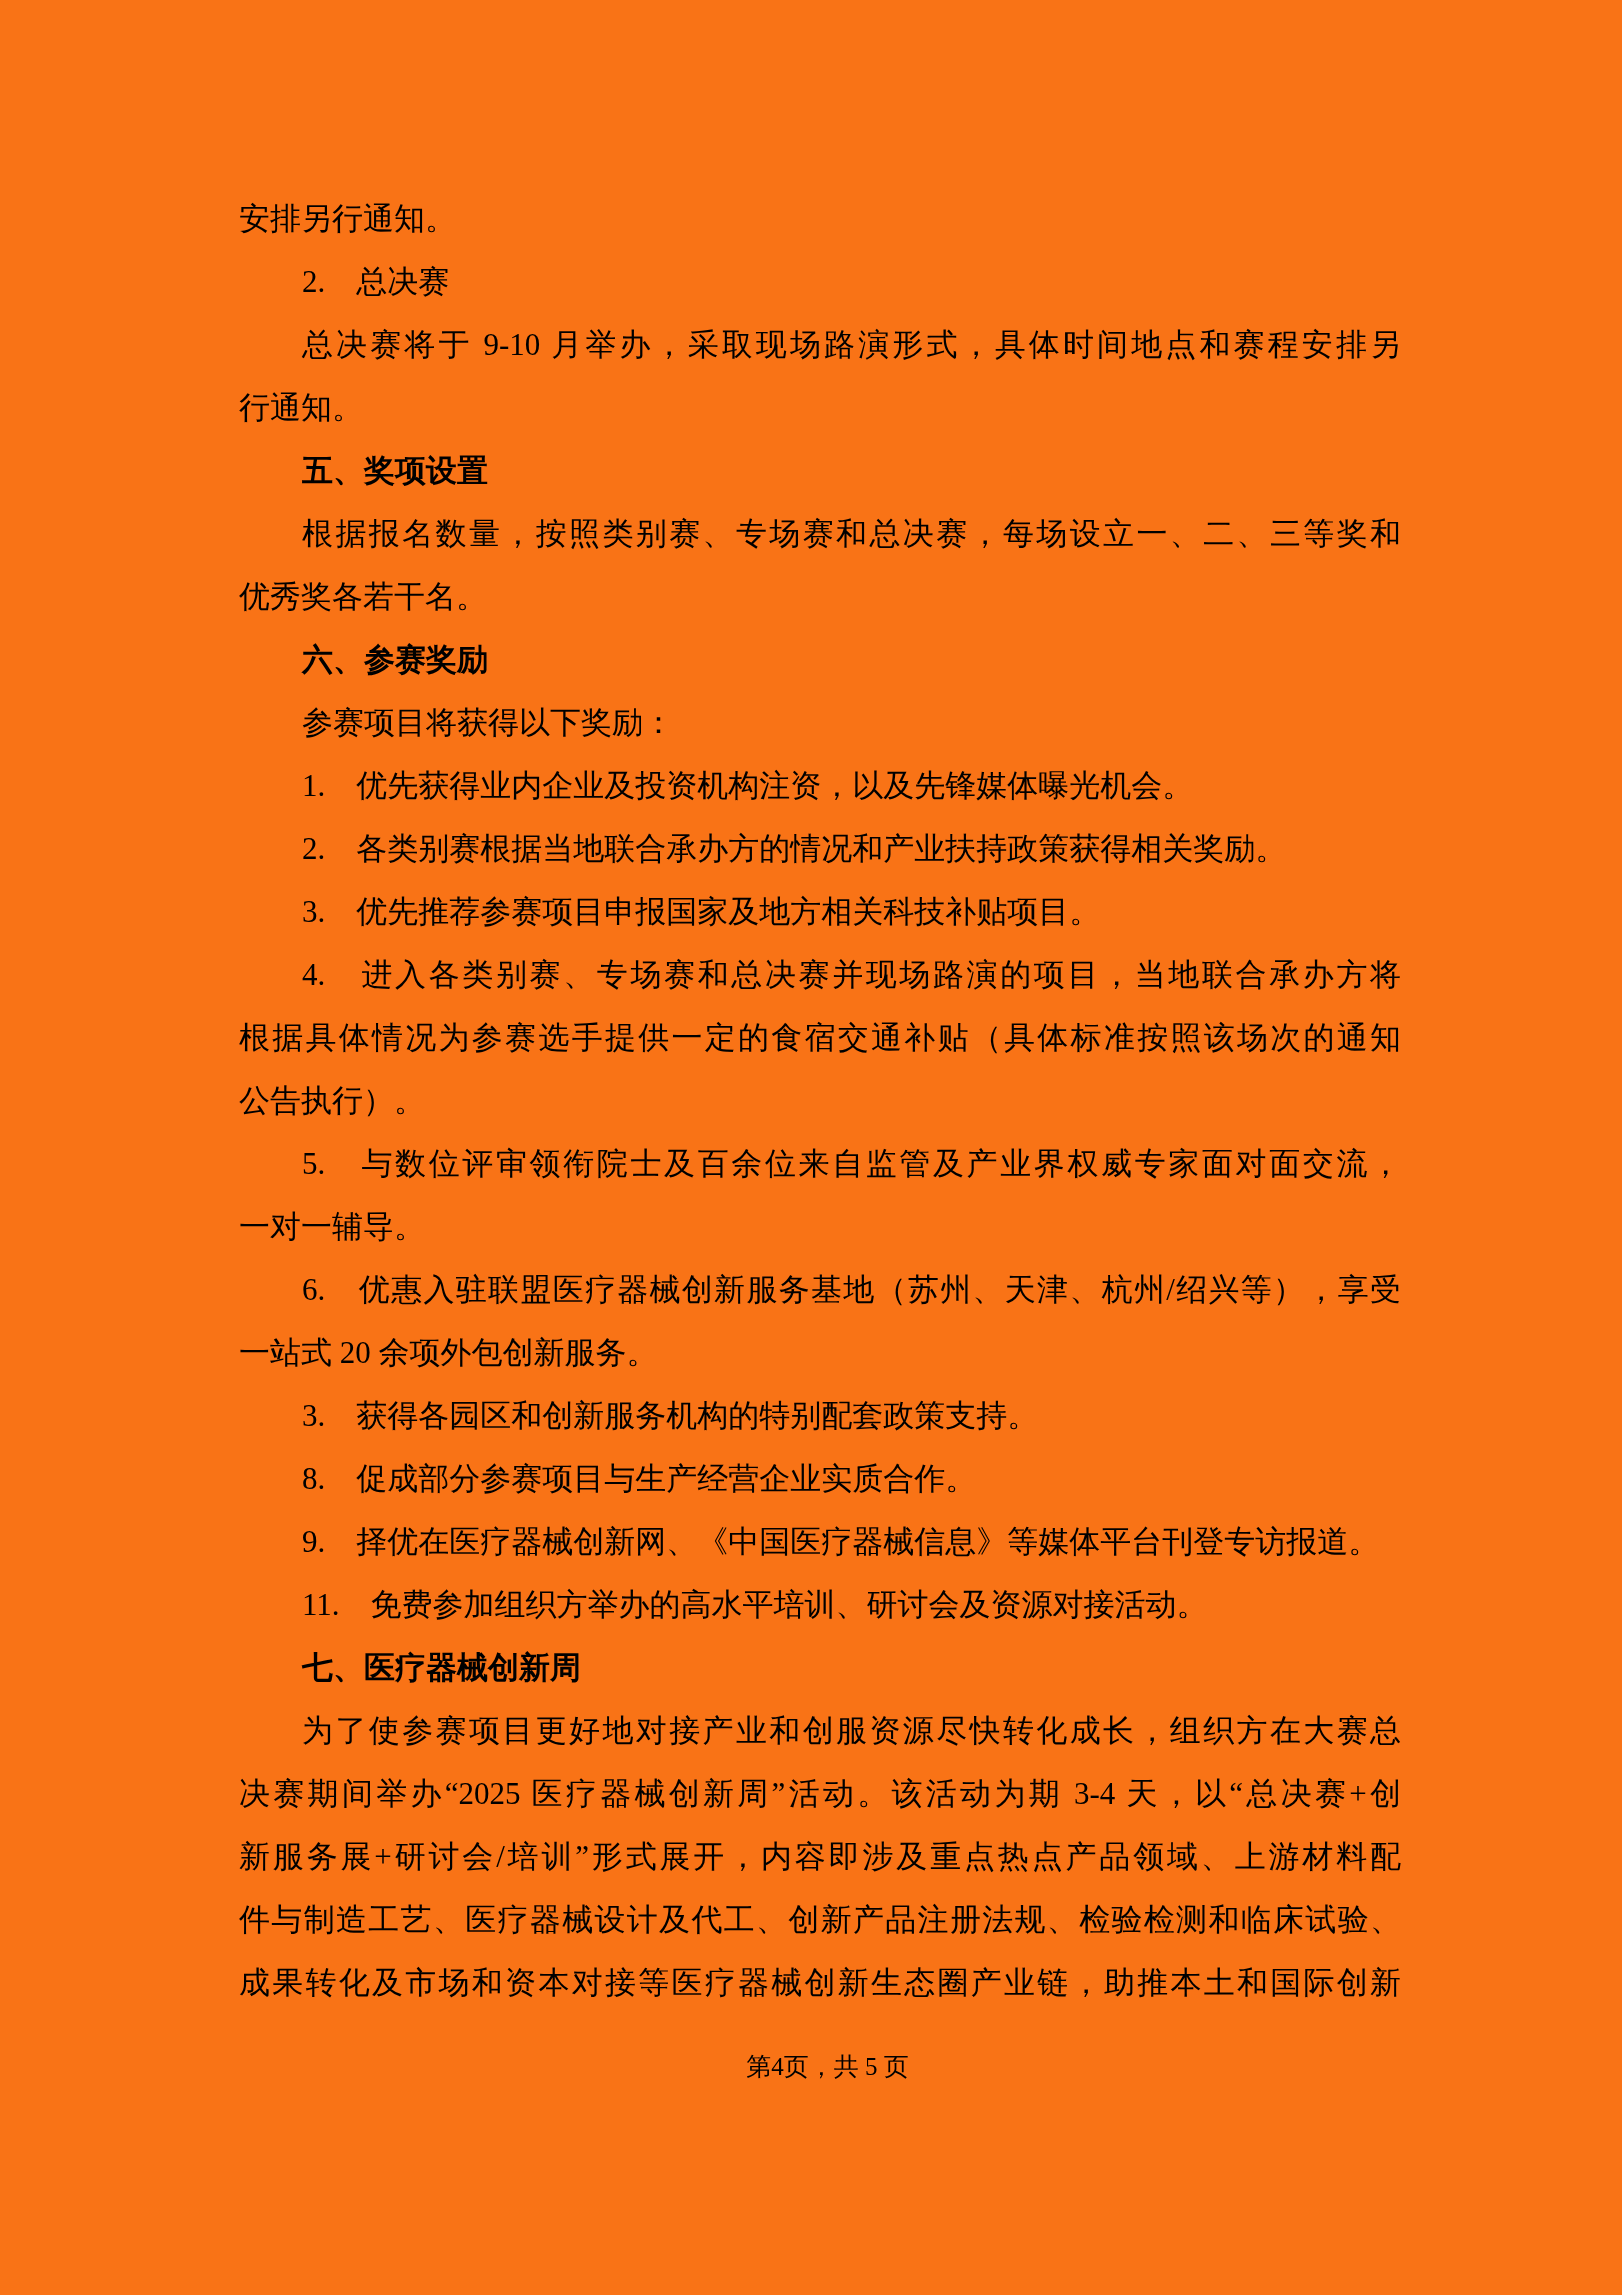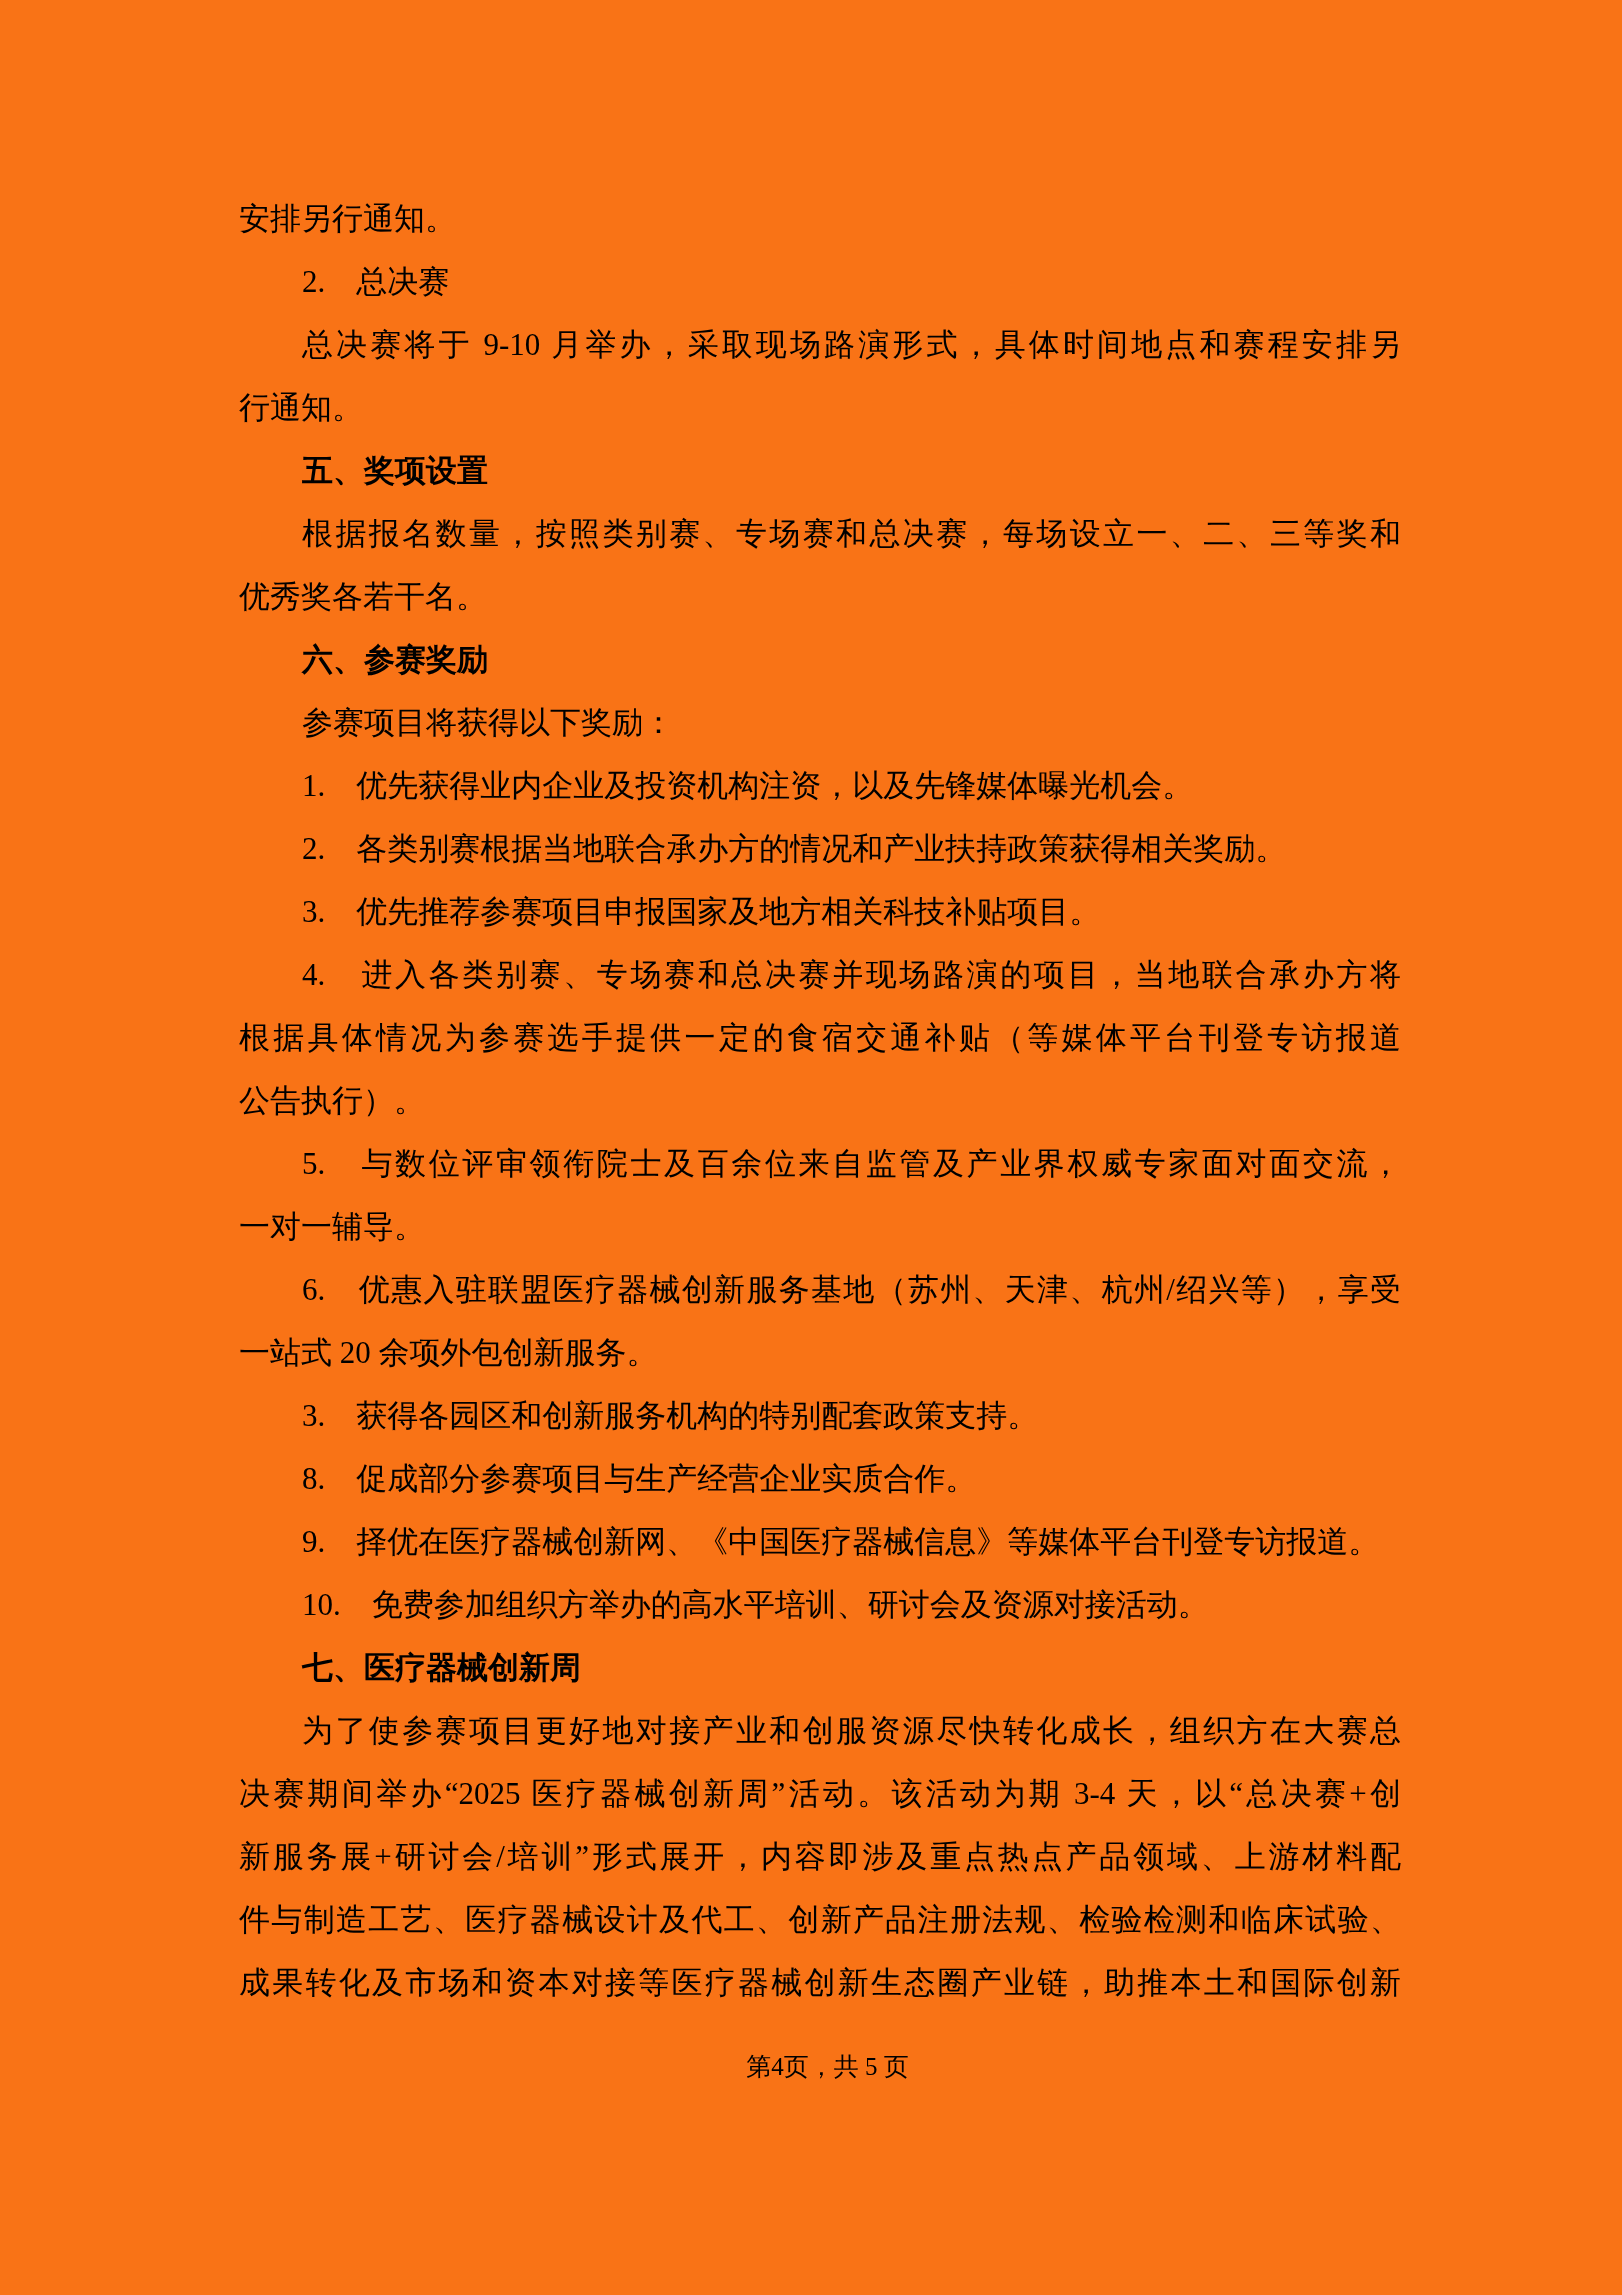--- a/index.html
+++ b/index.html
@@ -63,30 +63,30 @@
       <div class="line">行通知。</div>
       <div class="line heading ind">五、奖项设置</div>
       <div class="line ind just">根据报名数量，按照类别赛、专场赛和总决赛，每场设立一、二、三等奖和</div>
       <div class="line">优秀奖各若干名。</div>
       <div class="line heading ind">六、参赛奖励</div>
       <div class="line ind">参赛项目将获得以下奖励：</div>
       <div class="line ind">1.　优先获得业内企业及投资机构注资，以及先锋媒体曝光机会。</div>
       <div class="line ind">2.　各类别赛根据当地联合承办方的情况和产业扶持政策获得相关奖励。</div>
       <div class="line ind">3.　优先推荐参赛项目申报国家及地方相关科技补贴项目。</div>
       <div class="line ind just">4.　进入各类别赛、专场赛和总决赛并现场路演的项目，当地联合承办方将</div>
-      <div class="line just">根据具体情况为参赛选手提供一定的食宿交通补贴（等媒体平台刊登专访报道</div>
+      <div class="line just">根据具体情况为参赛选手提供一定的食宿交通补贴（具体标准按照该场次的通知</div>
       <div class="line">公告执行）。</div>
       <div class="line ind just">5.　与数位评审领衔院士及百余位来自监管及产业界权威专家面对面交流，</div>
       <div class="line">一对一辅导。</div>
       <div class="line ind just">6.　优惠入驻联盟医疗器械创新服务基地（苏州、天津、杭州/绍兴等），享受</div>
       <div class="line">一站式 20 余项外包创新服务。</div>
       <div class="line ind">3.　获得各园区和创新服务机构的特别配套政策支持。</div>
       <div class="line ind">8.　促成部分参赛项目与生产经营企业实质合作。</div>
       <div class="line ind">9.　择优在医疗器械创新网、《中国医疗器械信息》等媒体平台刊登专访报道。</div>
-      <div class="line ind">10.　免费参加组织方举办的高水平培训、研讨会及资源对接活动。</div>
+      <div class="line ind">11.　免费参加组织方举办的高水平培训、研讨会及资源对接活动。</div>
       <div class="line heading ind">七、医疗器械创新周</div>
       <div class="line ind just">为了使参赛项目更好地对接产业和创服资源尽快转化成长，组织方在大赛总</div>
       <div class="line just">决赛期间举办“2025 医疗器械创新周”活动。该活动为期 3-4 天，以“总决赛+创</div>
       <div class="line just">新服务展+研讨会/培训”形式展开，内容即涉及重点热点产品领域、上游材料配</div>
       <div class="line just">件与制造工艺、医疗器械设计及代工、创新产品注册法规、检验检测和临床试验、</div>
       <div class="line just">成果转化及市场和资本对接等医疗器械创新生态圈产业链，助推本土和国际创新</div>
     </div>
   <div class="footer">第4页，共 5 页</div>
 </div>
 

